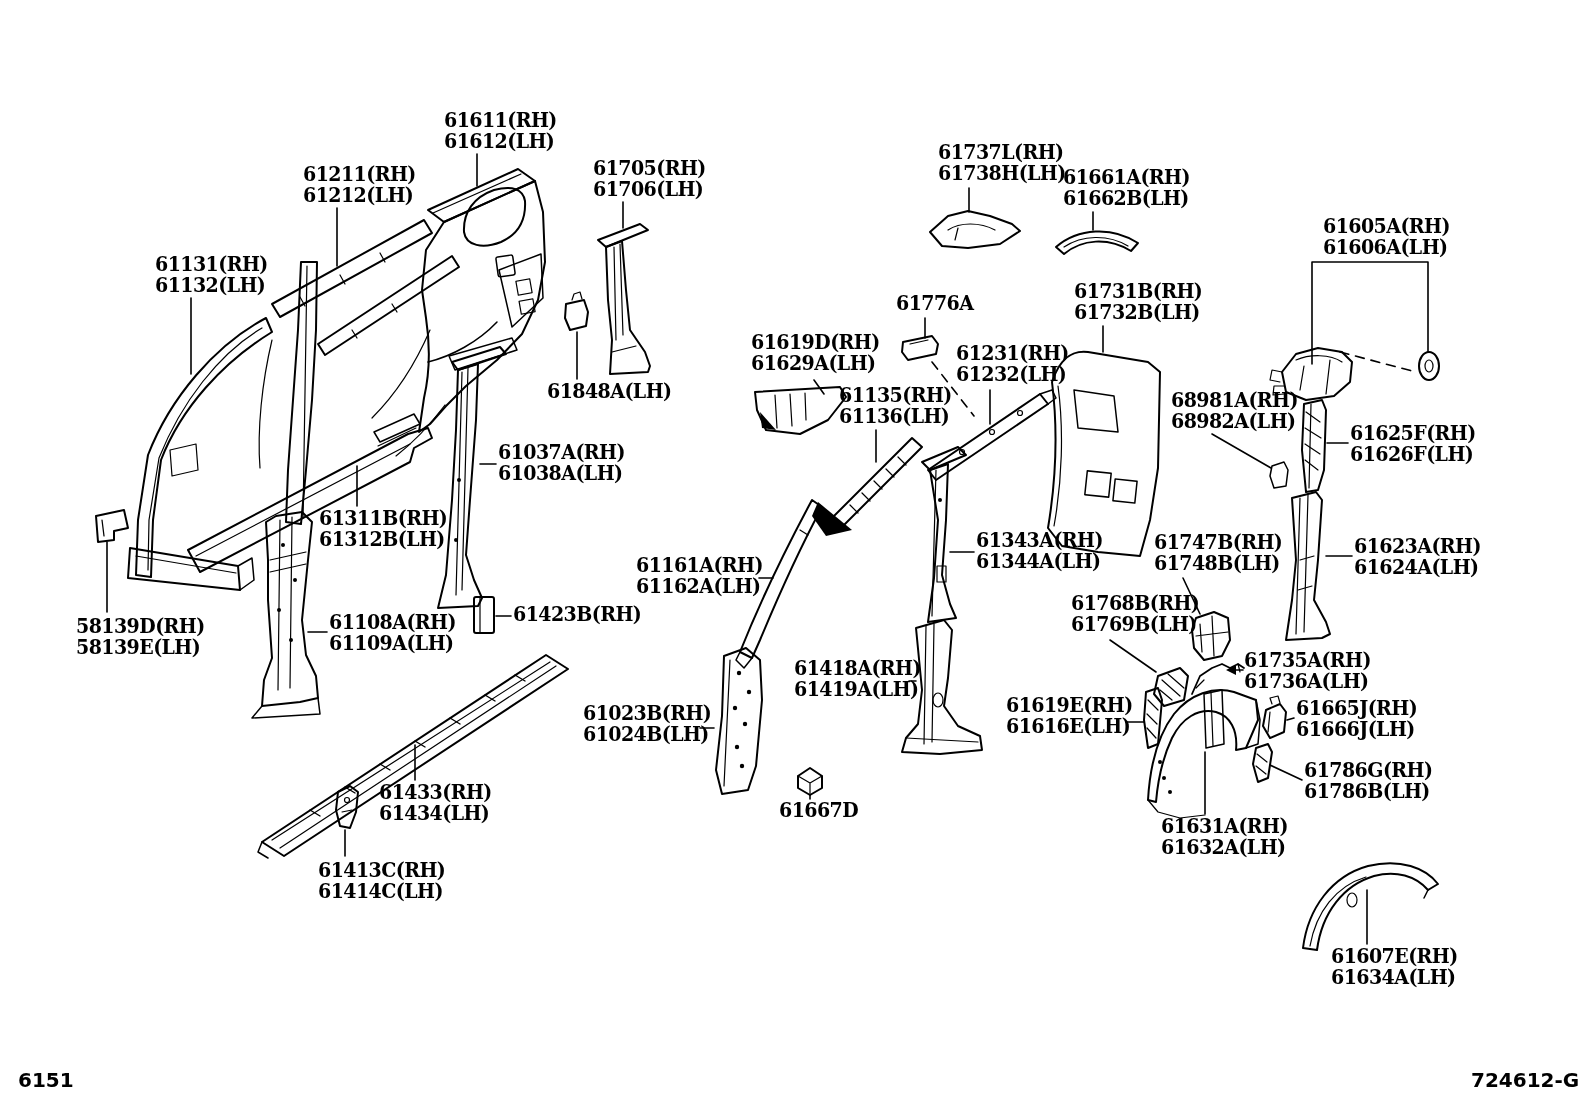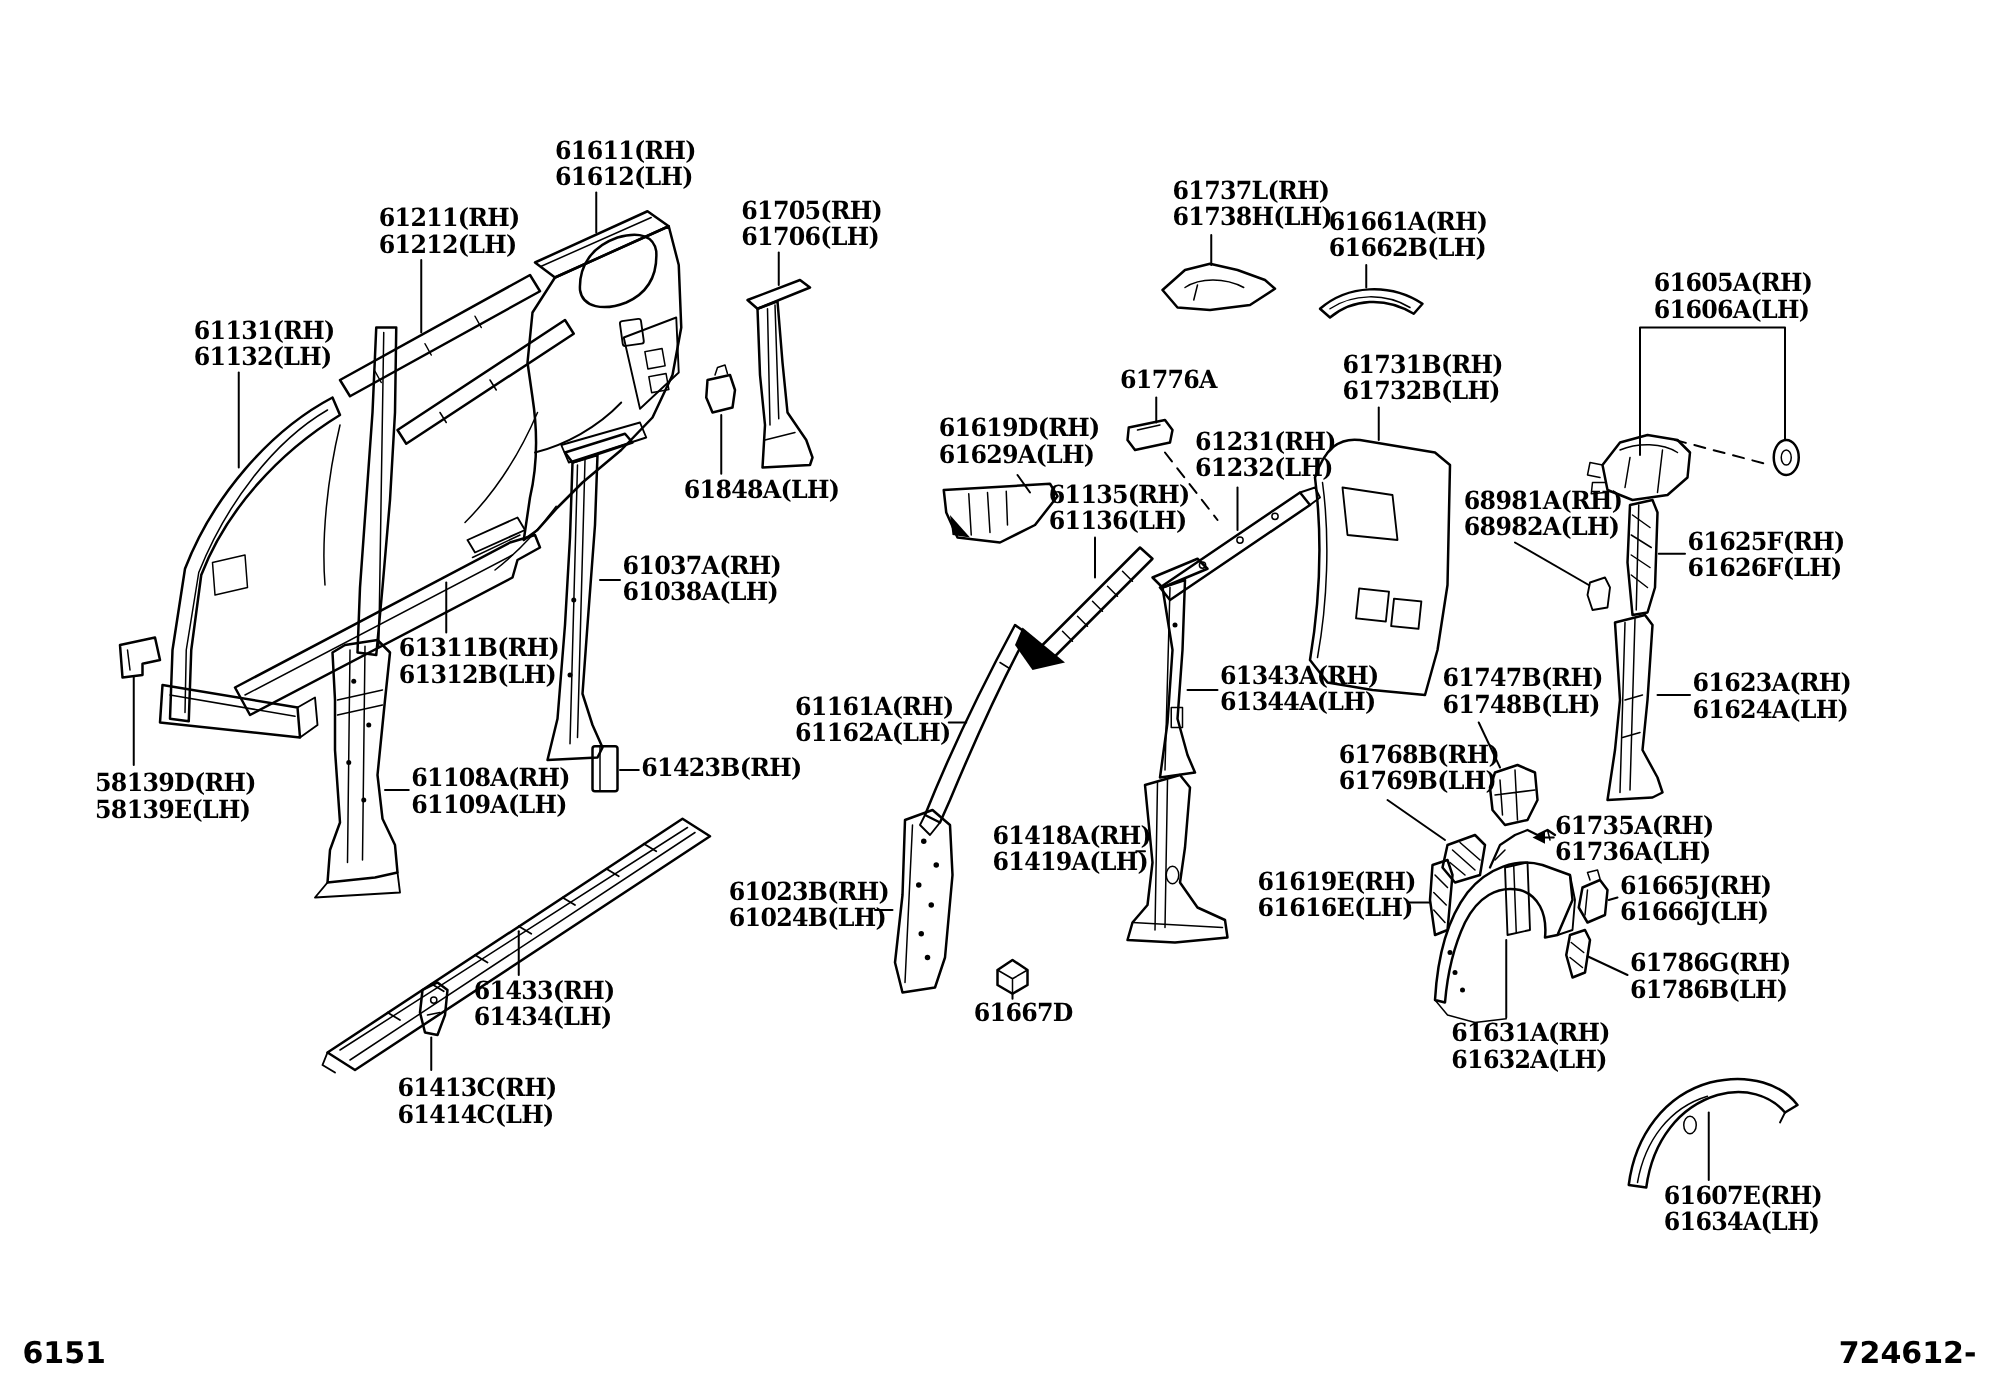--- a/index.html
+++ b/index.html
@@ -19,21 +19,21 @@
     letter-spacing:-0.6px;
     color:#000;
     white-space:pre-line;
     transform:scaleX(0.95);
     transform-origin:0 0;
   }
   .corner{
     position:absolute;
     font-family:"DejaVu Sans", sans-serif;
     font-weight:700;
-    font-size:24px;
+    font-size:20px;
     color:#000;
     letter-spacing:0;
   }
 </style>
 </head>
 <body>
 
 <div class="stage">
 
   <svg width="1592" height="1099" viewBox="0 0 1592 1099" stroke-linejoin="round" stroke-linecap="round">

